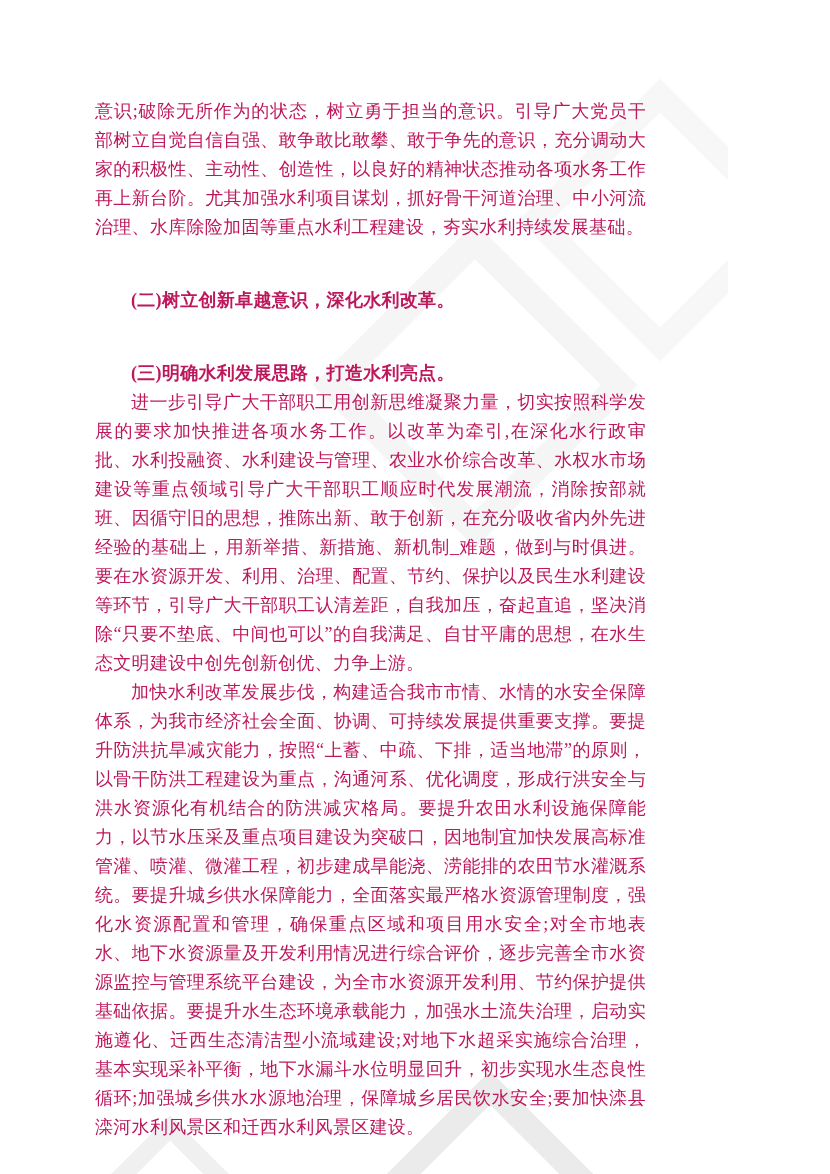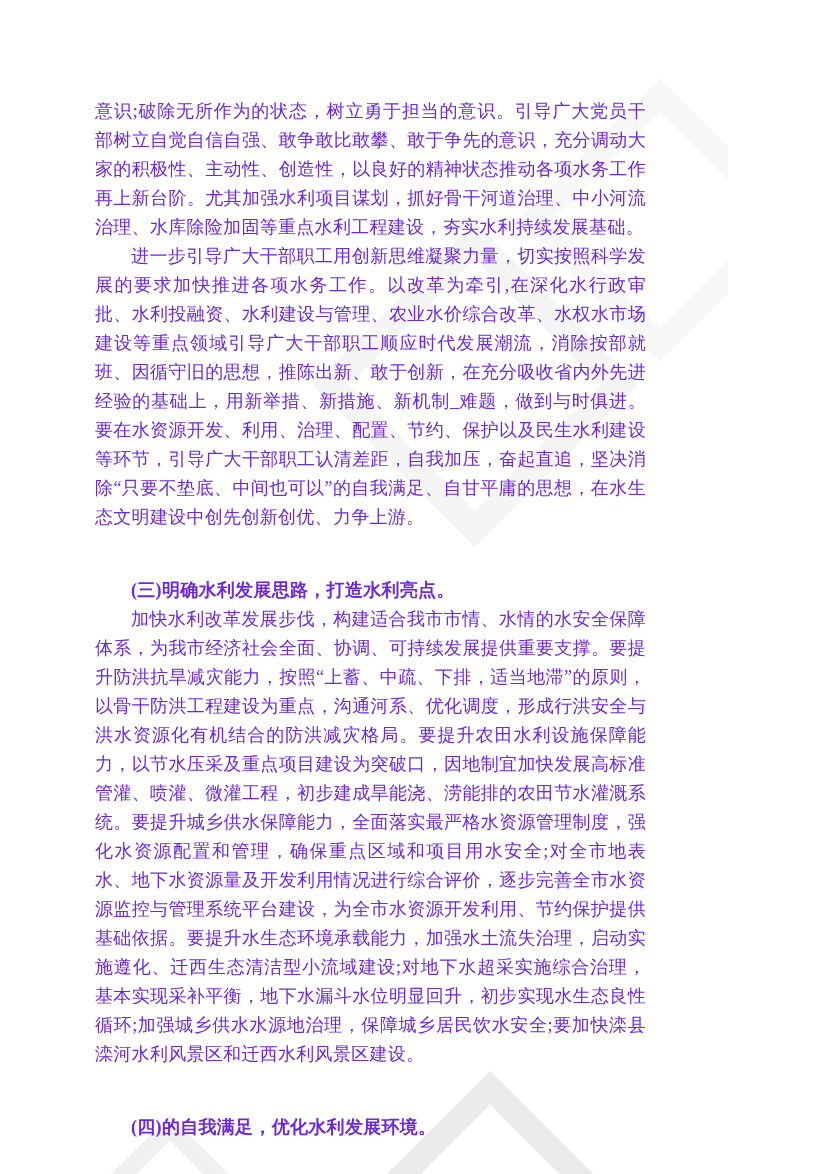--- a/index.html
+++ b/index.html
@@ -7,21 +7,21 @@
     padding: 0;
     background: #ffffff;
   }
   .page {
     position: relative;
     width: 728px;
     height: 1174px;
     background: #ffffff;
     overflow: hidden;
     font-family: "Liberation Serif", "DejaVu Serif", serif;
-    color: #6d28d9;
+    color: #be185d;
   }
   .text-layer {
     position: relative;
     z-index: 2;
     padding: 97px 82px 0 95px;
     box-sizing: border-box;
     width: 100%;
   }
   .para {
     margin: 0;
@@ -84,22 +84,23 @@
 <div class="page">
 
   <div class="wm wm-mid2"></div>
   <div class="wm wm-mid"></div>
   <div class="wm wm-bottom"></div>
   <div class="wm wm-bottom-left"></div>
 
   <div class="text-layer">
     <p class="para">意识;破除无所作为的状态，树立勇于担当的意识。引导广大党员干部树立自觉自信自强、敢争敢比敢攀、敢于争先的意识，充分调动大家的积极性、主动性、创造性，以良好的精神状态推动各项水务工作再上新台阶。尤其加强水利项目谋划，抓好骨干河道治理、中小河流治理、水库除险加固等重点水利工程建设，夯实水利持续发展基础。</p>
 
+    <p class="para heading">(二)树立创新卓越意识，深化水利改革。</p>
+
+    <p class="para heading">(三)明确水利发展思路，打造水利亮点。</p>
 
     <p class="para indent">进一步引导广大干部职工用创新思维凝聚力量，切实按照科学发展的要求加快推进各项水务工作。以改革为牵引,在深化水行政审批、水利投融资、水利建设与管理、农业水价综合改革、水权水市场建设等重点领域引导广大干部职工顺应时代发展潮流，消除按部就班、因循守旧的思想，推陈出新、敢于创新，在充分吸收省内外先进经验的基础上，用新举措、新措施、新机制_难题，做到与时俱进。要在水资源开发、利用、治理、配置、节约、保护以及民生水利建设等环节，引导广大干部职工认清差距，自我加压，奋起直追，坚决消除“只要不垫底、中间也可以”的自我满足、自甘平庸的思想，在水生态文明建设中创先创新创优、力争上游。</p>
-
-    <p class="para heading">(三)明确水利发展思路，打造水利亮点。</p>
 
     <p class="para indent">加快水利改革发展步伐，构建适合我市市情、水情的水安全保障体系，为我市经济社会全面、协调、可持续发展提供重要支撑。要提升防洪抗旱减灾能力，按照“上蓄、中疏、下排，适当地滞”的原则，以骨干防洪工程建设为重点，沟通河系、优化调度，形成行洪安全与洪水资源化有机结合的防洪减灾格局。要提升农田水利设施保障能力，以节水压采及重点项目建设为突破口，因地制宜加快发展高标准管灌、喷灌、微灌工程，初步建成旱能浇、涝能排的农田节水灌溉系统。要提升城乡供水保障能力，全面落实最严格水资源管理制度，强化水资源配置和管理，确保重点区域和项目用水安全;对全市地表水、地下水资源量及开发利用情况进行综合评价，逐步完善全市水资源监控与管理系统平台建设，为全市水资源开发利用、节约保护提供基础依据。要提升水生态环境承载能力，加强水土流失治理，启动实施遵化、迁西生态清洁型小流域建设;对地下水超采实施综合治理，基本实现采补平衡，地下水漏斗水位明显回升，初步实现水生态良性循环;加强城乡供水水源地治理，保障城乡居民饮水安全;要加快滦县滦河水利风景区和迁西水利风景区建设。</p>
 
     <p class="para heading">(四)的自我满足，优化水利发展环境。</p>
   </div>
 </div>
 
 </body></html>

